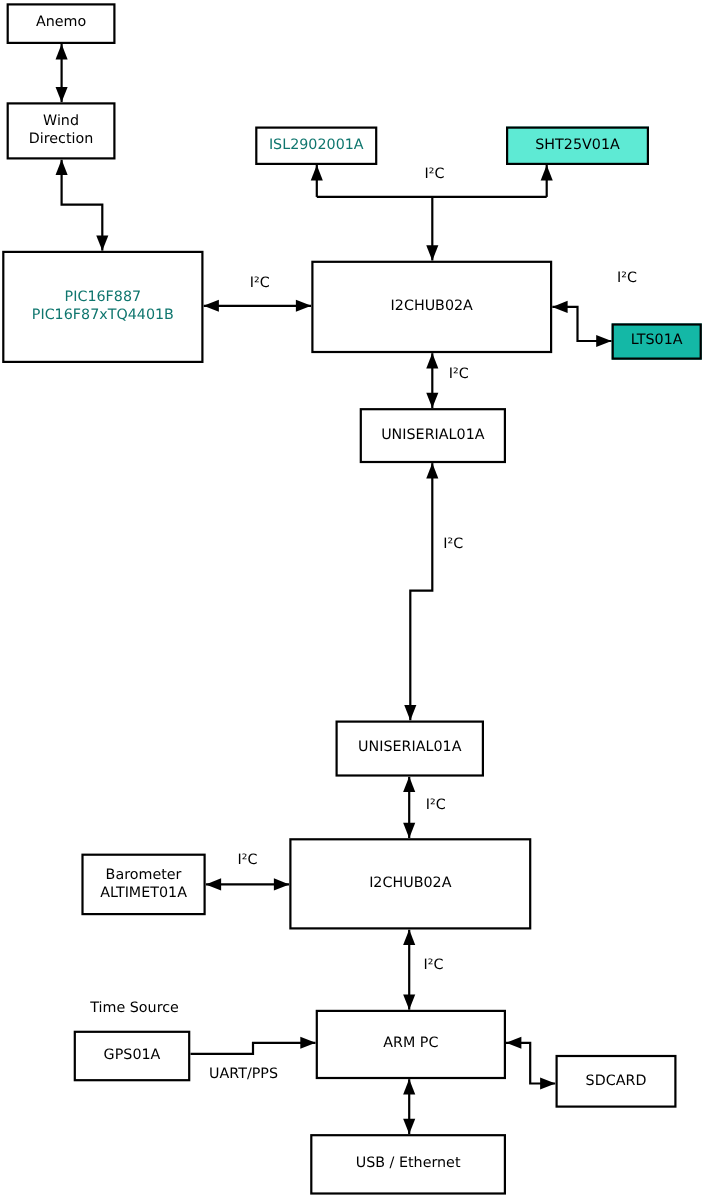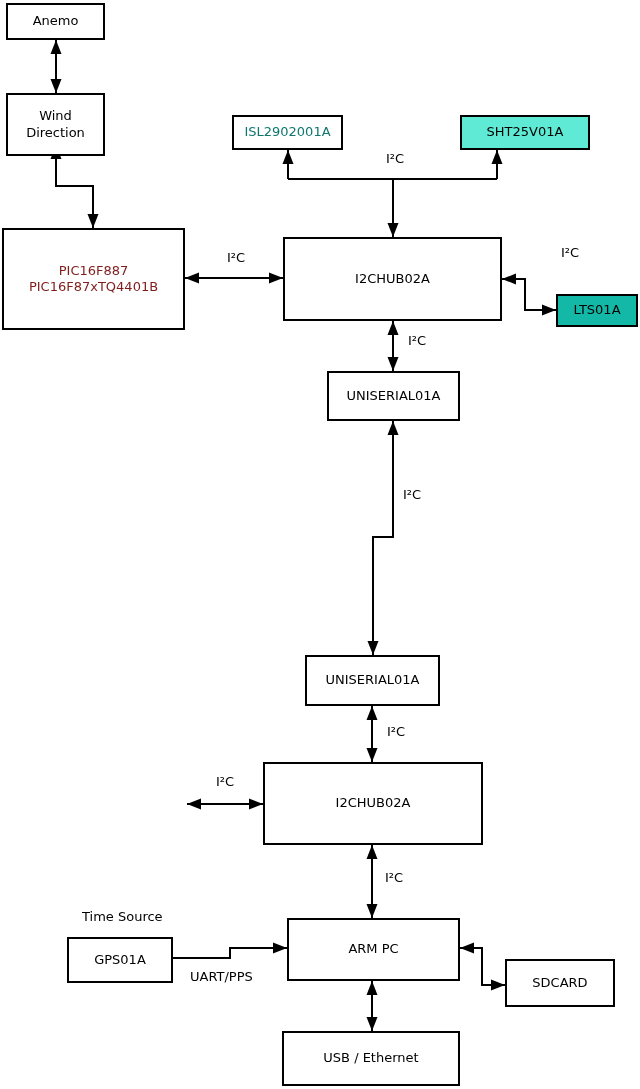--- a/index.html
+++ b/index.html
@@ -123,45 +123,49 @@
       <g>
         <polyline points="372,981 372,1031" fill="none" stroke="#000000" stroke-width="2"></polyline>
         <polygon points="372,1031 366.5,1017 377.5,1017" fill="#000000"></polygon>
         <polygon points="372,981 377.5,995 366.5,995" fill="#000000"></polygon>
       </g>
     </svg>
 
 <div class="node" style="left: 6px; top: 3px; width: 99px; height: 37px; background: rgb(255, 255, 255); border-color: rgb(0, 0, 0); color: rgb(0, 0, 0); text-align: center;">
       <div class="node-label-line">Anemo</div>
     </div>
-    <div class="node" style="left: 6px; top: 93px; width: 99px; height: 63px; background: rgb(255, 255, 255); border-color: rgb(0, 0, 0); color: rgb(0, 0, 0);">
+    <div class="node" style="left: 6px; top: 93px; width: 99px; height: 52px; background: rgb(255, 255, 255); border-color: rgb(0, 0, 0); color: rgb(0, 0, 0);">
       <div class="node-label-line">Wind</div>
       <div class="node-label-line">Direction</div>
     </div>
-    <div class="node" style="left: 2px; top: 228px; width: 183px; height: 102px; background: rgb(255, 255, 255); border-color: rgb(0, 0, 0); color: #7f1d1d;">
+    <div class="node" style="left: 2px; top: 228px; width: 183px; height: 102px; background: rgb(255, 255, 255); border-color: rgb(0, 0, 0); color: #0f766e;">
       <div class="node-label-line">PIC16F887</div>
       <div class="node-label-line">PIC16F87xTQ4401B</div>
     </div>
     <div class="node" style="left: 232px; top: 115px; width: 111px; height: 35px; background: rgb(255, 255, 255); border-color: rgb(0, 0, 0); color: #0f766e;">
       <div class="node-label-line">ISL2902001A</div>
     </div>
     <div class="node" style="left: 460px; top: 115px; width: 130px; height: 35px; background: #5eead4; border-color: rgb(0, 0, 0); color: rgb(0, 0, 0);">
       <div class="node-label-line">SHT25V01A</div>
     </div>
     <div class="node" style="left: 283px; top: 237px; width: 219px; height: 84px; background: rgb(255, 255, 255); border-color: rgb(0, 0, 0); color: rgb(0, 0, 0);">
       <div class="node-label-line">I2CHUB02A</div>
     </div>
     <div class="node" style="left: 556px; top: 294px; width: 82px; height: 33px; background: #14b8a6; border-color: rgb(0, 0, 0); color: rgb(0, 0, 0);">
       <div class="node-label-line">LTS01A</div>
     </div>
     <div class="node" style="left: 327px; top: 371px; width: 133px; height: 50px; background: rgb(255, 255, 255); border-color: rgb(0, 0, 0); color: rgb(0, 0, 0);">
       <div class="node-label-line">UNISERIAL01A</div>
     </div>
     <div class="node" style="left: 305px; top: 655px; width: 135px; height: 51px; background: rgb(255, 255, 255); border-color: rgb(0, 0, 0); color: rgb(0, 0, 0);">
       <div class="node-label-line">UNISERIAL01A</div>
+    </div>
+    <div class="node" style="left: 74px; top: 776px; width: 113px; height: 56px; background: rgb(255, 255, 255); border-color: rgb(0, 0, 0); color: rgb(0, 0, 0);">
+      <div class="node-label-line">Barometer</div>
+      <div class="node-label-line">ALTIMET01A</div>
     </div>
     <div class="node" style="left: 263px; top: 762px; width: 220px; height: 83px; background: rgb(255, 255, 255); border-color: rgb(0, 0, 0); color: rgb(0, 0, 0);">
       <div class="node-label-line">I2CHUB02A</div>
     </div>
     <div class="node" style="left: 287px; top: 918px; width: 173px; height: 63px; background: rgb(255, 255, 255); border-color: rgb(0, 0, 0); color: rgb(0, 0, 0);">
       <div class="node-label-line">ARM PC</div>
     </div>
     <div class="node" style="left: 67px; top: 937px; width: 106px; height: 46px; background: rgb(255, 255, 255); border-color: rgb(0, 0, 0); color: rgb(0, 0, 0);">
       <div class="node-label-line">GPS01A</div>
     </div>

